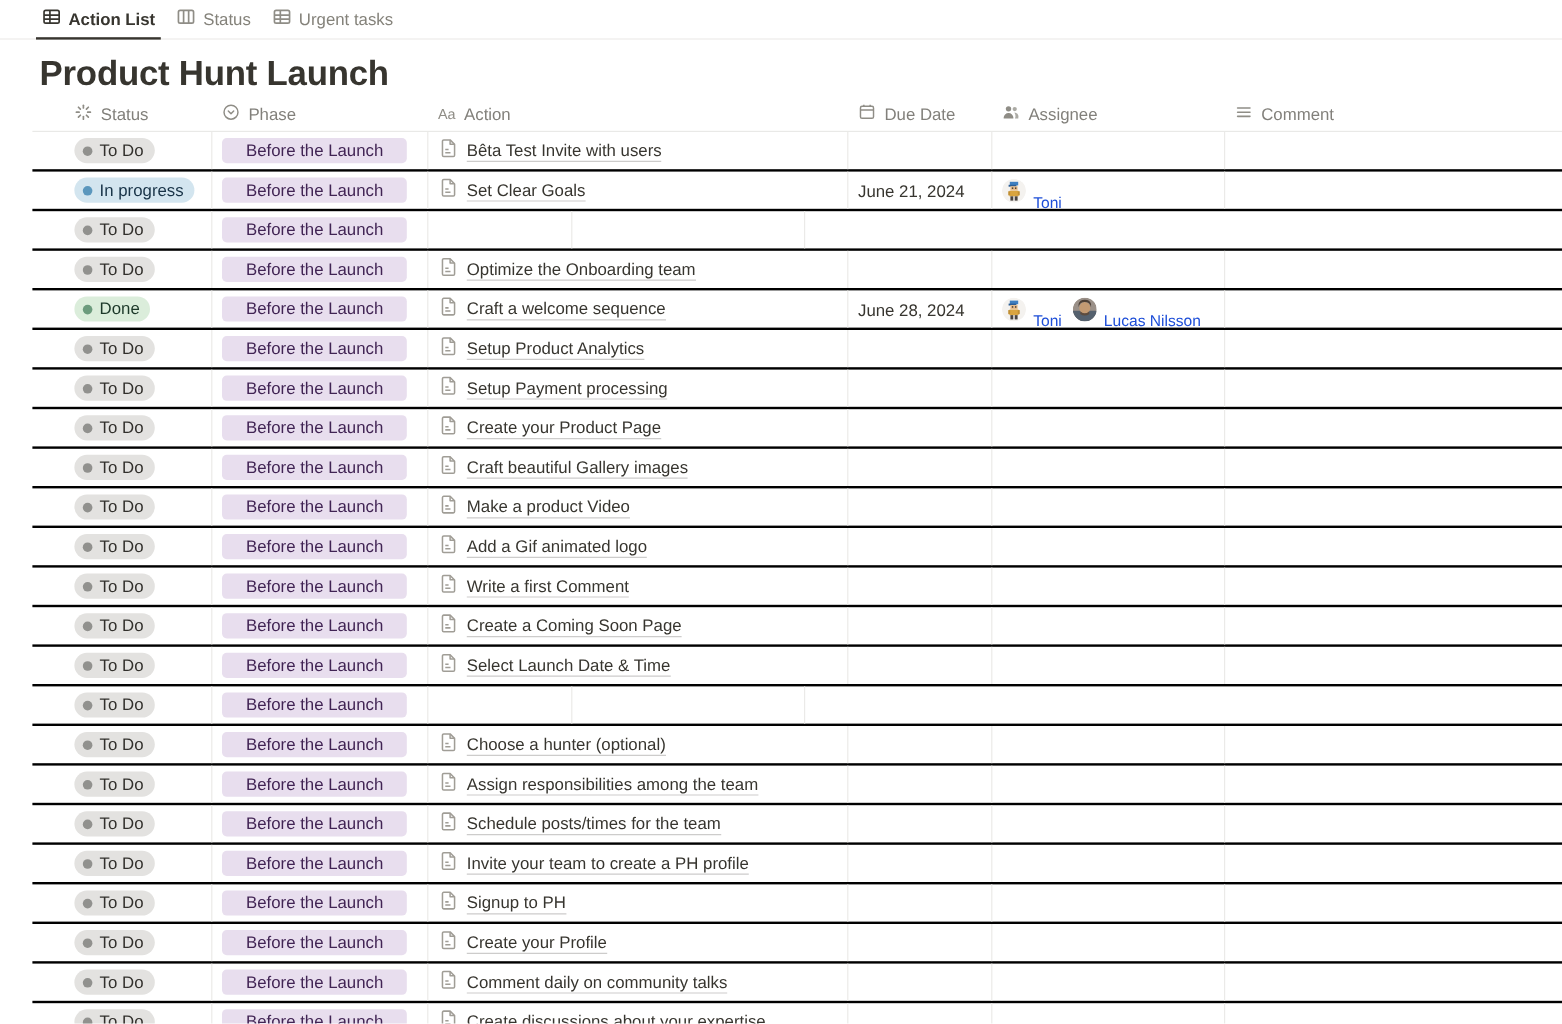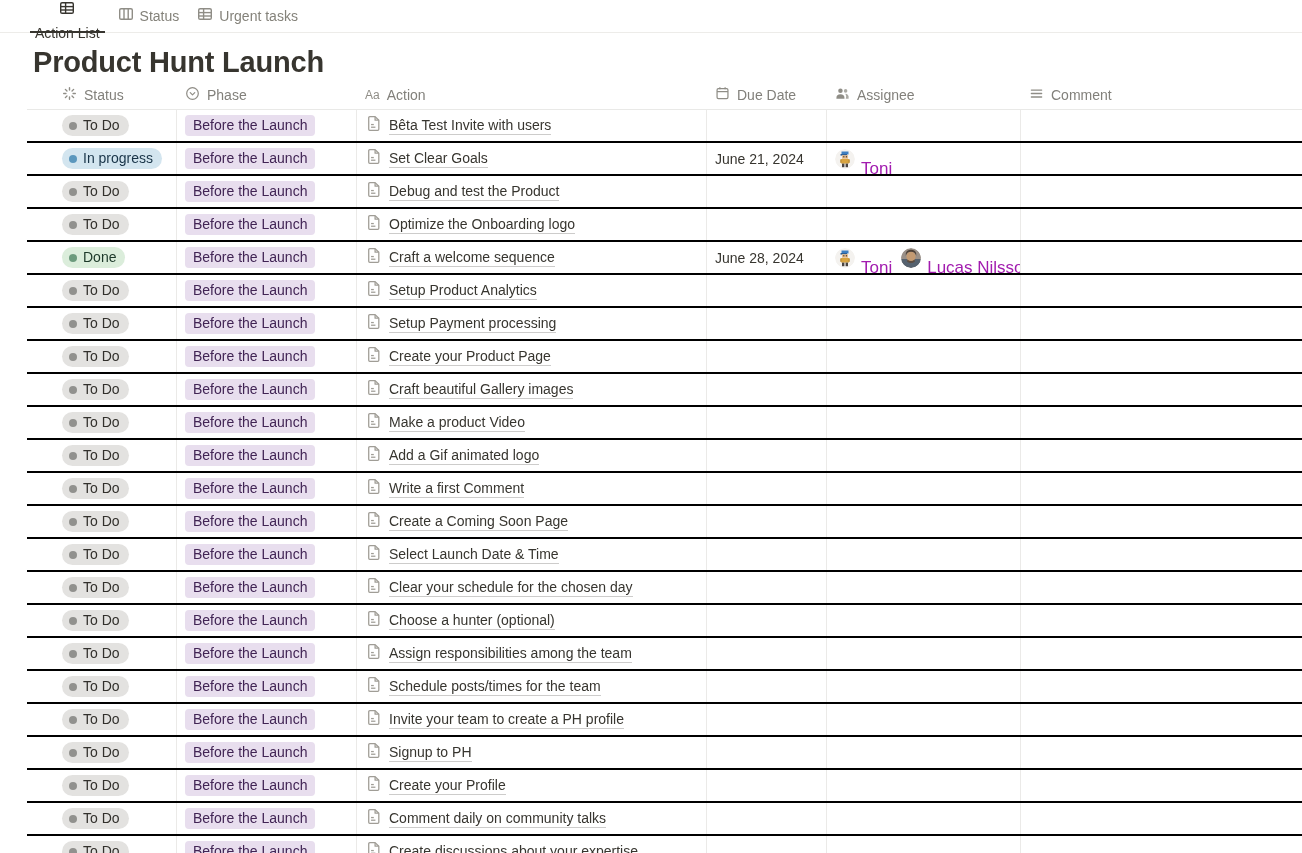--- a/index.html
+++ b/index.html
@@ -13,21 +13,21 @@
   .tabs-bar {
     display:flex; align-items:stretch; height:33px;
     padding-left:30px; border-bottom:1px solid #EDECE9;
   }
   .tab {
     display:inline-flex; align-items:center; gap:6px;
     padding:0 5px; margin-right:8px; font-size:14px;
     color:#84827A; border-bottom:2px solid transparent;
     margin-bottom:-1px; cursor:pointer; white-space:nowrap;
   }
-  .tab.active { color:#37352F; font-weight:400; border-bottom-color:#37352F;flex-direction:column; }
+  .tab.active { color:#37352F; font-weight:700; border-bottom-color:#37352F; }
   .tab svg { flex:0 0 auto; }
   
   .page-title {
     margin:12px 0 0 33px; font-size:29px; line-height:35px;
     font-weight:700; letter-spacing:-0.2px; color:#37352F;
   }
   
   .table { margin-left:27px; width:1275px; }
   .thead { display:flex; height:30px; align-items:center; border-bottom:1px solid #E9E9E7; }
   .th {
@@ -52,37 +52,37 @@
   .td.col-5 { border-right:none; }
   
   .status-pill {
     display:inline-flex; align-items:center; gap:6px;
     height:21px; padding:0 9px 0 7px; border-radius:11px;
     font-size:14px; line-height:21px;
   }
   .status-dot { width:8px; height:8px; border-radius:50%; flex:0 0 auto; }
   
   .phase-tag {
-    display:inline-block; height:21px; padding:0 8px; border-radius:4px;
+    display:inline-block; height:21px; padding:0 20px; border-radius:4px;
     font-size:14px; line-height:21px;
   }
   
   .action-link {
     font-size:14px; font-weight:500; color:#37352F;
     border-bottom:1px solid rgba(55,53,47,0.25);
     padding-bottom:1px; cursor:pointer;
   }
   .td .page-icon { margin-right:7px; flex:0 0 auto; }
   
   .due-date { font-size:14px; color:#37352F; }
   
   .assignee-chip { display:inline-flex; align-items:center; gap:6px; margin-right:9px; }
   .assignee-chip:last-child { margin-right:0; }
   .avatar { width:20px; height:20px; border-radius:50%; overflow:hidden; flex:0 0 auto; }
-  .assignee-name { font-size:17px; color:#a21caf;margin-top:20px; }
+  .assignee-name { font-size:13px; color:#1d4ed8;margin-top:20px; }
 </style>
 </head>
 <body>
 
 <div class="tabs-bar">
   <div class="tab active">
     <span>
       <svg width="16" height="16" viewBox="0 0 16 16" fill="none" stroke="#37352F" stroke-width="1.4">
         <rect x="1.7" y="2.7" width="12.6" height="10.6" rx="1.4"></rect>
         <line x1="1.7" y1="6.6" x2="14.3" y2="6.6"></line>
@@ -257,58 +257,47 @@
   <div class="tr">
     <div class="td col-0">
       <span class="status-pill" style="background: rgb(227, 226, 224); color: rgb(50, 48, 44);">
         <span class="status-dot" style="background: rgb(145, 145, 142);"></span>
         <span>To Do</span>
       </span>
     </div>
     <div class="td col-1">
       <span class="phase-tag" style="background: rgb(232, 222, 238); color: rgb(65, 36, 84);">Before the Launch</span>
     </div>
-    <div class="td col-2">
-      <span class="page-icon">
-        <svg width="17" height="17" viewBox="0 0 16 16" fill="none" stroke="#A09D96" stroke-width="1.2" stroke-linejoin="round">
-          <path d="M3.5 2.5 a1 1 0 0 1 1 -1 h5 L13 5 v8.5 a1 1 0 0 1 -1 1 h-7.5 a1 1 0 0 1 -1 -1 z"></path>
-          <path d="M9.5 1.6 v3.3 h3.3"></path>
-          <line x1="5.7" y1="9" x2="8.3" y2="9"></line>
-          <line x1="5.7" y1="11.5" x2="9.8" y2="11.5"></line>
-        </svg>
-      </span>
-      <span class="action-link">Debug and test the Product</span>
-    </div>
-    <div class="td col-3">
-      <span class="due-date"></span>
-    </div>
-    <div class="td col-4"></div>
-    <div class="td col-5"></div>
-  </div>
-
-  <div class="tr">
-    <div class="td col-0">
-      <span class="status-pill" style="background: rgb(227, 226, 224); color: rgb(50, 48, 44);">
-        <span class="status-dot" style="background: rgb(145, 145, 142);"></span>
-        <span>To Do</span>
-      </span>
-    </div>
-    <div class="td col-1">
-      <span class="phase-tag" style="background: rgb(232, 222, 238); color: rgb(65, 36, 84);">Before the Launch</span>
-    </div>
-    <div class="td col-2">
-      <span class="page-icon">
-        <svg width="17" height="17" viewBox="0 0 16 16" fill="none" stroke="#A09D96" stroke-width="1.2" stroke-linejoin="round">
-          <path d="M3.5 2.5 a1 1 0 0 1 1 -1 h5 L13 5 v8.5 a1 1 0 0 1 -1 1 h-7.5 a1 1 0 0 1 -1 -1 z"></path>
-          <path d="M9.5 1.6 v3.3 h3.3"></path>
-          <line x1="5.7" y1="9" x2="8.3" y2="9"></line>
-          <line x1="5.7" y1="11.5" x2="9.8" y2="11.5"></line>
-        </svg>
-      </span>
-      <span class="action-link">Optimize the Onboarding logo</span>
+    <div class="td col-3">
+      <span class="due-date"></span>
+    </div>
+    <div class="td col-4"></div>
+    <div class="td col-5"></div>
+  </div>
+
+  <div class="tr">
+    <div class="td col-0">
+      <span class="status-pill" style="background: rgb(227, 226, 224); color: rgb(50, 48, 44);">
+        <span class="status-dot" style="background: rgb(145, 145, 142);"></span>
+        <span>To Do</span>
+      </span>
+    </div>
+    <div class="td col-1">
+      <span class="phase-tag" style="background: rgb(232, 222, 238); color: rgb(65, 36, 84);">Before the Launch</span>
+    </div>
+    <div class="td col-2">
+      <span class="page-icon">
+        <svg width="17" height="17" viewBox="0 0 16 16" fill="none" stroke="#A09D96" stroke-width="1.2" stroke-linejoin="round">
+          <path d="M3.5 2.5 a1 1 0 0 1 1 -1 h5 L13 5 v8.5 a1 1 0 0 1 -1 1 h-7.5 a1 1 0 0 1 -1 -1 z"></path>
+          <path d="M9.5 1.6 v3.3 h3.3"></path>
+          <line x1="5.7" y1="9" x2="8.3" y2="9"></line>
+          <line x1="5.7" y1="11.5" x2="9.8" y2="11.5"></line>
+        </svg>
+      </span>
+      <span class="action-link">Optimize the Onboarding team</span>
     </div>
     <div class="td col-3">
       <span class="due-date"></span>
     </div>
     <div class="td col-4"></div>
     <div class="td col-5"></div>
   </div>
 
   <div class="tr">
     <div class="td col-0">
@@ -627,31 +616,20 @@
   <div class="tr">
     <div class="td col-0">
       <span class="status-pill" style="background: rgb(227, 226, 224); color: rgb(50, 48, 44);">
         <span class="status-dot" style="background: rgb(145, 145, 142);"></span>
         <span>To Do</span>
       </span>
     </div>
     <div class="td col-1">
       <span class="phase-tag" style="background: rgb(232, 222, 238); color: rgb(65, 36, 84);">Before the Launch</span>
     </div>
-    <div class="td col-2">
-      <span class="page-icon">
-        <svg width="17" height="17" viewBox="0 0 16 16" fill="none" stroke="#A09D96" stroke-width="1.2" stroke-linejoin="round">
-          <path d="M3.5 2.5 a1 1 0 0 1 1 -1 h5 L13 5 v8.5 a1 1 0 0 1 -1 1 h-7.5 a1 1 0 0 1 -1 -1 z"></path>
-          <path d="M9.5 1.6 v3.3 h3.3"></path>
-          <line x1="5.7" y1="9" x2="8.3" y2="9"></line>
-          <line x1="5.7" y1="11.5" x2="9.8" y2="11.5"></line>
-        </svg>
-      </span>
-      <span class="action-link">Clear your schedule for the chosen day</span>
-    </div>
     <div class="td col-3">
       <span class="due-date"></span>
     </div>
     <div class="td col-4"></div>
     <div class="td col-5"></div>
   </div>
 
   <div class="tr">
     <div class="td col-0">
       <span class="status-pill" style="background: rgb(227, 226, 224); color: rgb(50, 48, 44);">

